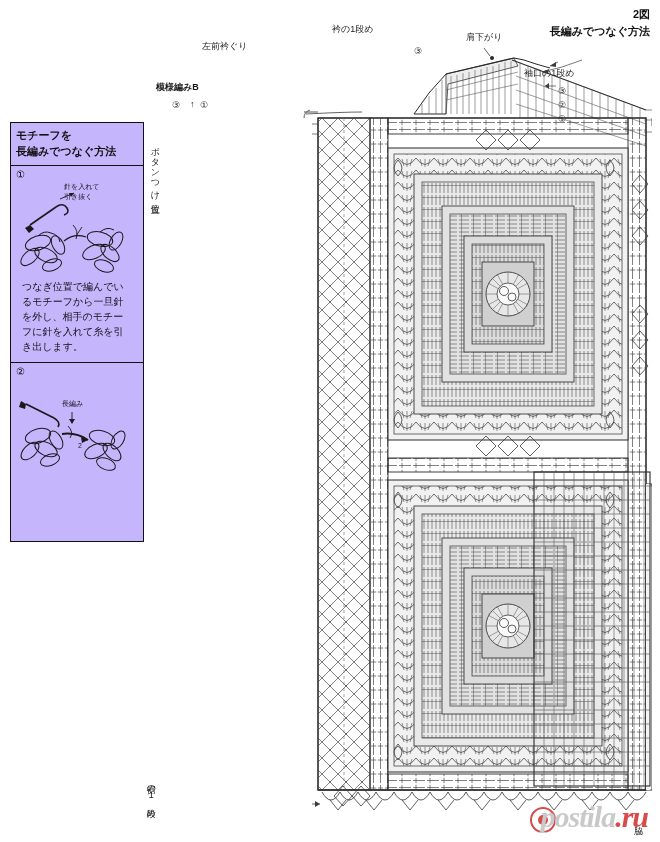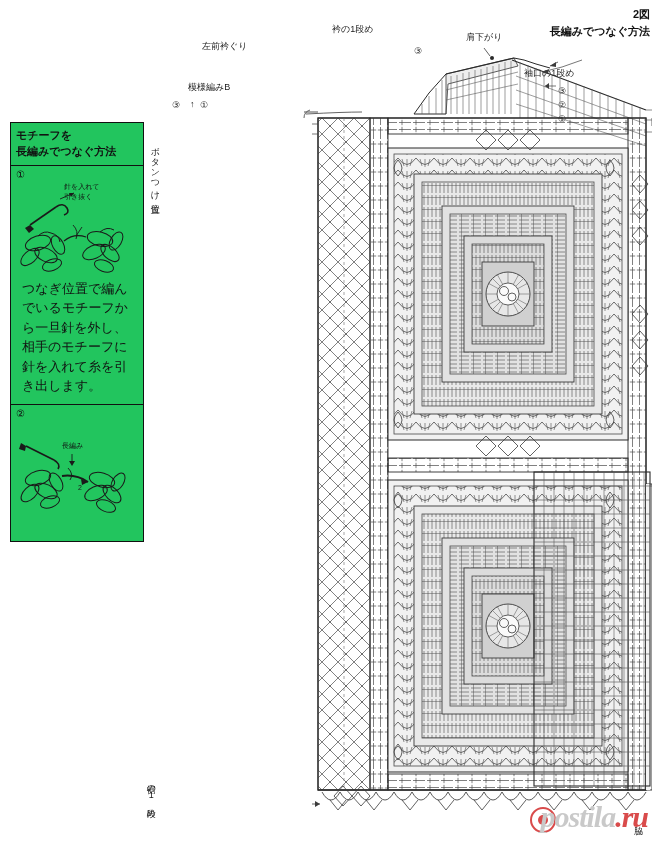--- a/index.html
+++ b/index.html
@@ -22,37 +22,37 @@
     color: #1a1a1a;
     white-space: nowrap;
     line-height: 1.15;
   }
   .lbl.vert {
     writing-mode: vertical-rl;
     text-orientation: upright;
     white-space: nowrap;
     letter-spacing: 1px;
   }
-  .lbl.bold { font-weight: normal; margin-left: 32px; }
+  .lbl.bold { font-weight: bold; }
   .title-block {
     position: absolute;
     right: 10px; top: 6px;
     text-align: right;
     font-size: 11px;
     font-weight: bold;
     color: #111;
     line-height: 1.5;
   }
   
   #legend {
     position: absolute;
     left: 10px; top: 122px;
     width: 134px; height: 420px;
     border: 1.5px solid #111;
-    background: #22c55e;
+    background: #c4b5fd;
   }
   #legend .hdr {
     font-size: 11px;
     font-weight: bold;
     line-height: 1.45;
     padding: 5px 4px 4px 5px;
     color: #111;
   }
   #legend .divider {
     height: 1px; background: #111; margin: 1px 0 0 0;
@@ -65,21 +65,21 @@
     font-size: 10px;
     color: #111;
     margin-bottom: 1px;
   }
   #legend .art {
     position: relative;
     width: 122px; height: 96px;
     margin: 0 auto;
   }
   #legend .note {
-    font-size: 13px;
+    font-size: 10px;
     line-height: 1.5;
     color: #111;
     padding: 2px 5px 4px 6px;
   }
   #legend .arttext {
     position: absolute;
     font-size: 7px;
     color: #111;
     line-height: 1.2;
     white-space: nowrap;

